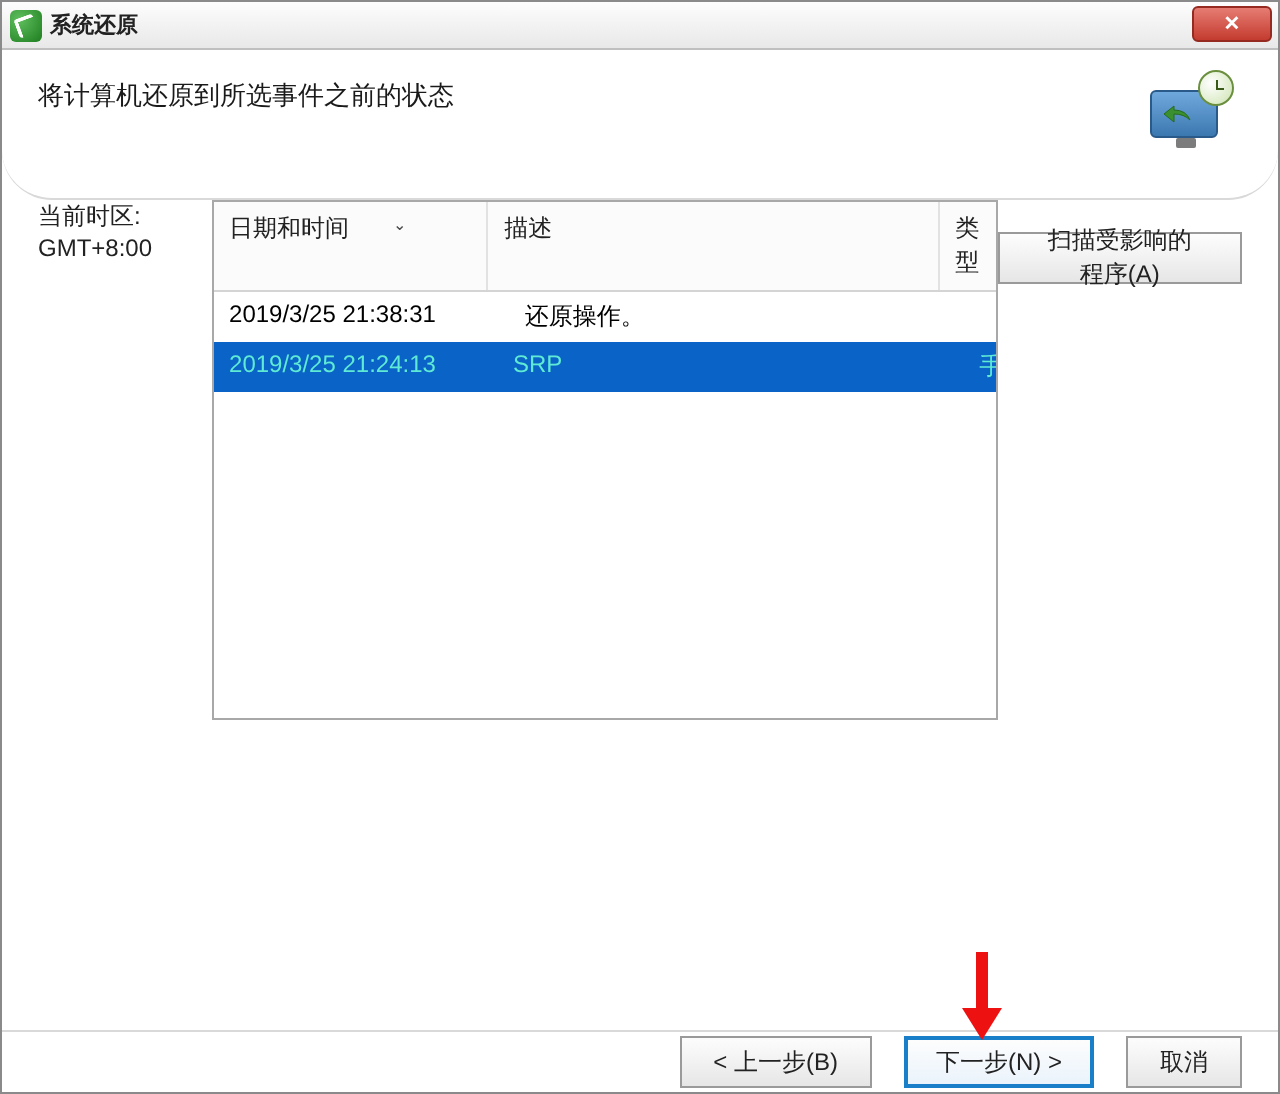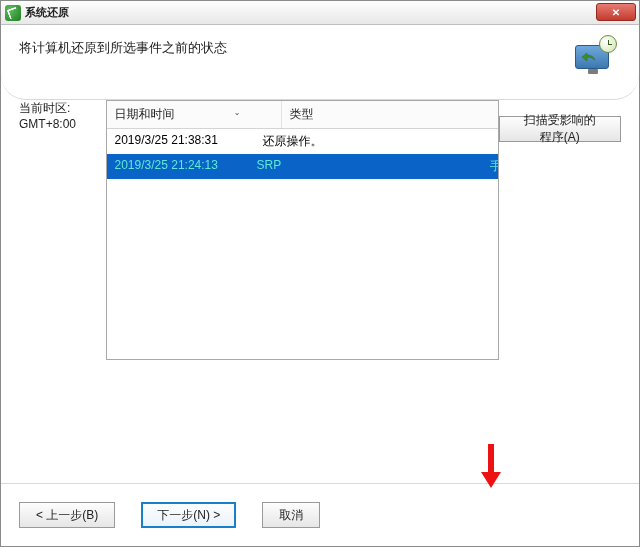--- a/index.html
+++ b/index.html
@@ -30,21 +30,21 @@
   .col-desc { width: 290px; }
   .col-type { flex: 1; border-right: none !important; }
   .sort-ind { position: absolute; right: 40px; top: 7px; font-size: 8px; color: #4a4a4a; }
   .grid-body { }
   .row { display: flex; font-size: 12px; }
   .row .cell { padding: 4px 8px; white-space: nowrap; overflow: hidden; }
   .row.selected { background: #0a63c6; color: #5eead4; }
   .scan-row { display: flex; justify-content: flex-end; padding: 16px 0 0 0; }
   .btn { height: 26px; padding: 0 16px; background: linear-gradient(#fdfdfd, #e6e6e6); border: 1px solid #9a9a9a; font-size: 12px; color: #222; cursor: pointer; display: inline-flex; align-items: center; justify-content: center; }
   .btn-wide { padding: 0 22px; }
-  .footer { border-top: 1px solid #d9d9d9; padding: 18px 18px; display: flex; gap: 26px; position: relative; }
+  .footer { border-top: 1px solid #d9d9d9; padding: 2px 18px; display: flex; justify-content: flex-end; gap: 16px; position: relative; }
   .btn-next { border: 2px solid #1a7fc9; background: linear-gradient(#fdfdfd, #eaf3fb); padding: 0 14px; height: 26px; }
   .red-arrow { position: absolute; left: 480px; top: -40px; width: 20px; height: 44px; pointer-events: none; }
 </style>
 </head>
 <body>
 
 <div class="window">
 
   <div class="titlebar">
     <div class="title-icon"></div>
@@ -70,20 +70,23 @@
   <div class="content">
     <div class="spacer-top"></div>
     <div class="tz-label">当前时区: GMT+8:00</div>
 
     <div class="grid">
       <div class="grid-header">
         <div class="col col-date">
           <span>日期和时间</span>
           <span class="sort-ind">⌄</span>
         </div>
+        <div class="col col-desc">
+          <span>描述</span>
+        </div>
         <div class="col col-type">
           <span>类型</span>
         </div>
       </div>
       <div class="grid-body" id="grid-body">
           <div class="row">
             <div class="cell col-date">2019/3/25 21:38:31</div>
             <div class="cell col-desc">还原操作。</div>
           </div>
           <div class="row selected">

